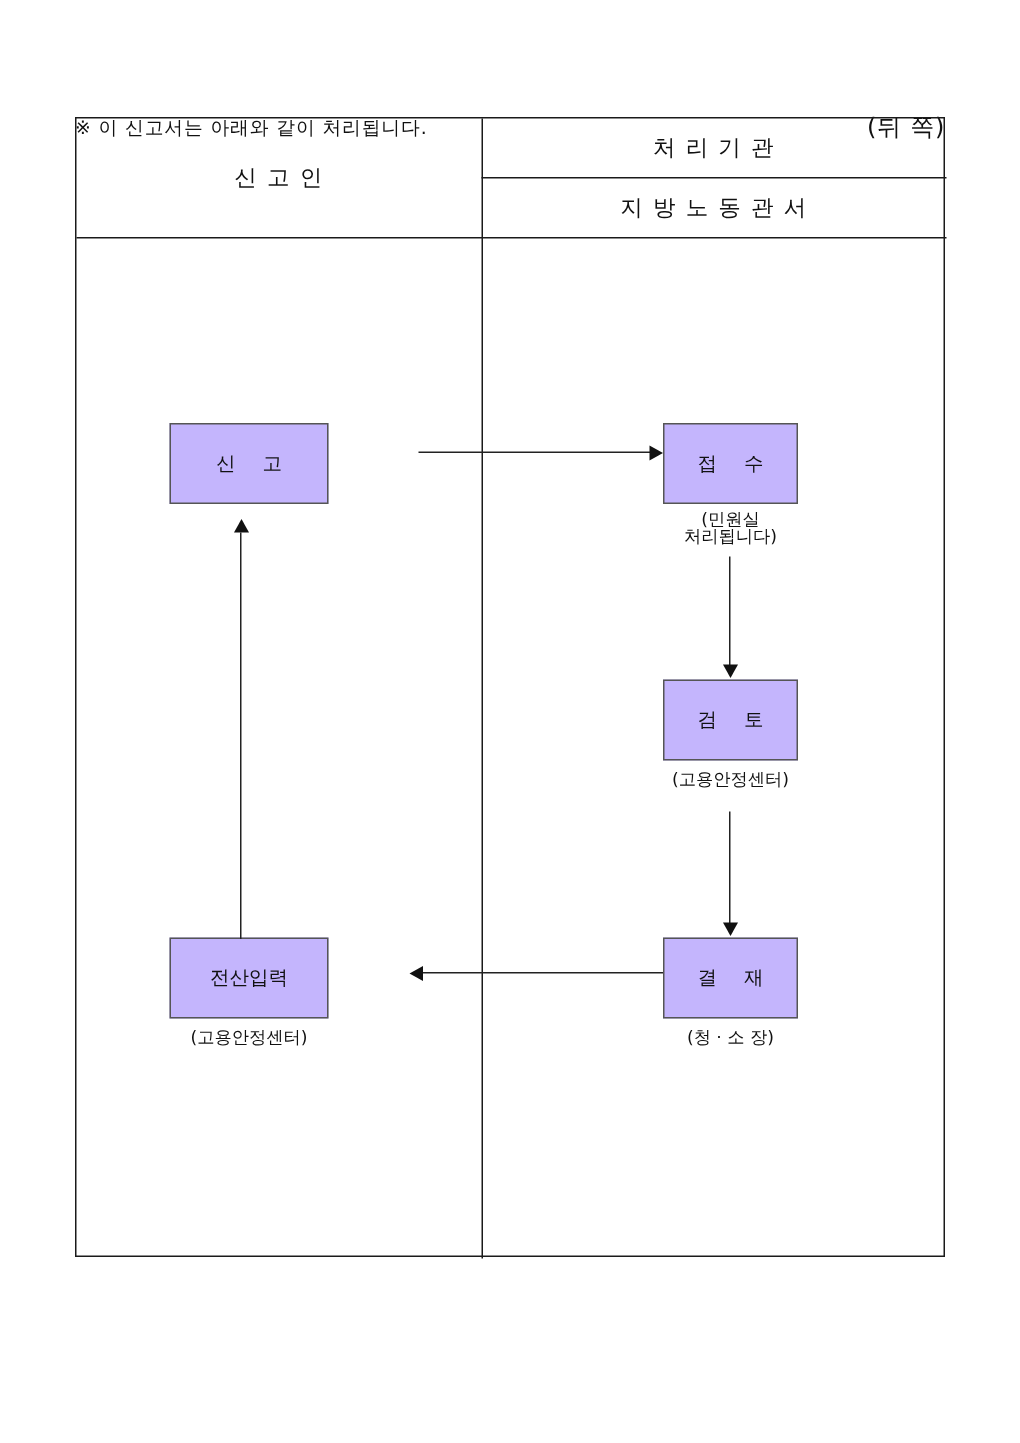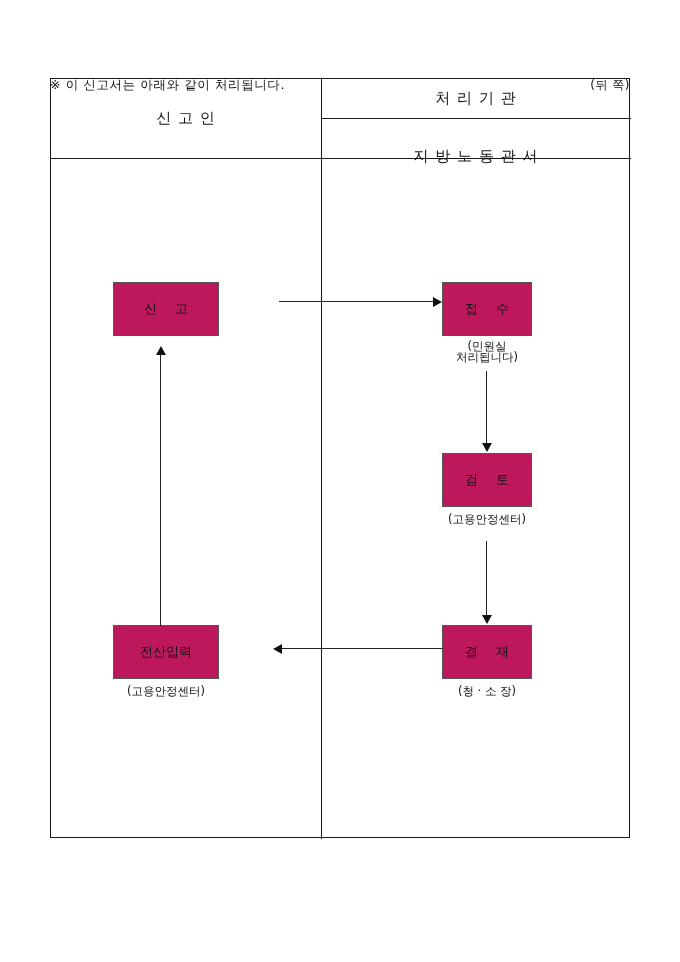--- a/index.html
+++ b/index.html
@@ -32,21 +32,21 @@
     top: 0;
     font-size: 12.5px;
     letter-spacing: 0.6px;
     white-space: nowrap;
     line-height: 20px;
   }
   .page-mark {
     position: absolute;
     right: 0;
     top: 0;
-    font-size: 12px;
+    font-size: 16px;
     letter-spacing: 0.5px;
     white-space: nowrap;
     line-height: 20px;
   }
 
   
   .frame {
     position: absolute;
     left: 50px;
     top: 78px;
@@ -87,33 +87,33 @@
     position: absolute;
     display: flex;
     align-items: center;
     justify-content: center;
     font-size: 15px;
     letter-spacing: 1px;
     white-space: nowrap;
   }
   .hc-left   { left: 0;   top: 0;  width: 270px; height: 79px; }
   .hc-rtop   { left: 270px; top: 0;  width: 310px; height: 39px; }
-  .hc-rbot   { left: 270px; top: 39px; width: 310px; height: 40px; margin-top: 18px; }
+  .hc-rbot   { left: 270px; top: 39px; width: 310px; height: 40px; }
 
   
   .fbox {
     position: absolute;
     border: 1.5px solid #555555;
     box-sizing: border-box;
     display: flex;
     align-items: center;
     justify-content: center;
     font-size: 13px;
     white-space: nowrap;
-    background: #be185d;
+    background: #c4b5fd;
   }
   .fbox.spaced { letter-spacing: 7px; text-indent: 7px; }
 
   .caption {
     position: absolute;
     font-size: 11.5px;
     text-align: center;
     white-space: nowrap;
     line-height: 13px;
   }

